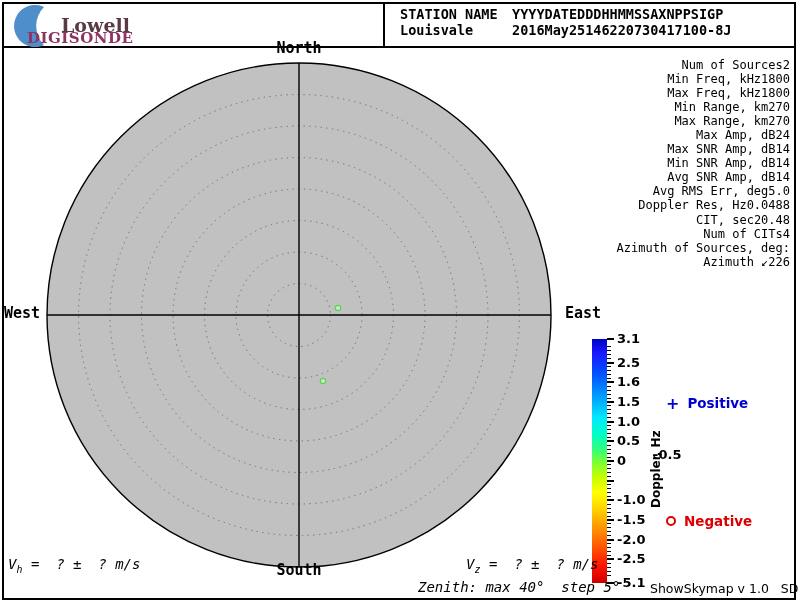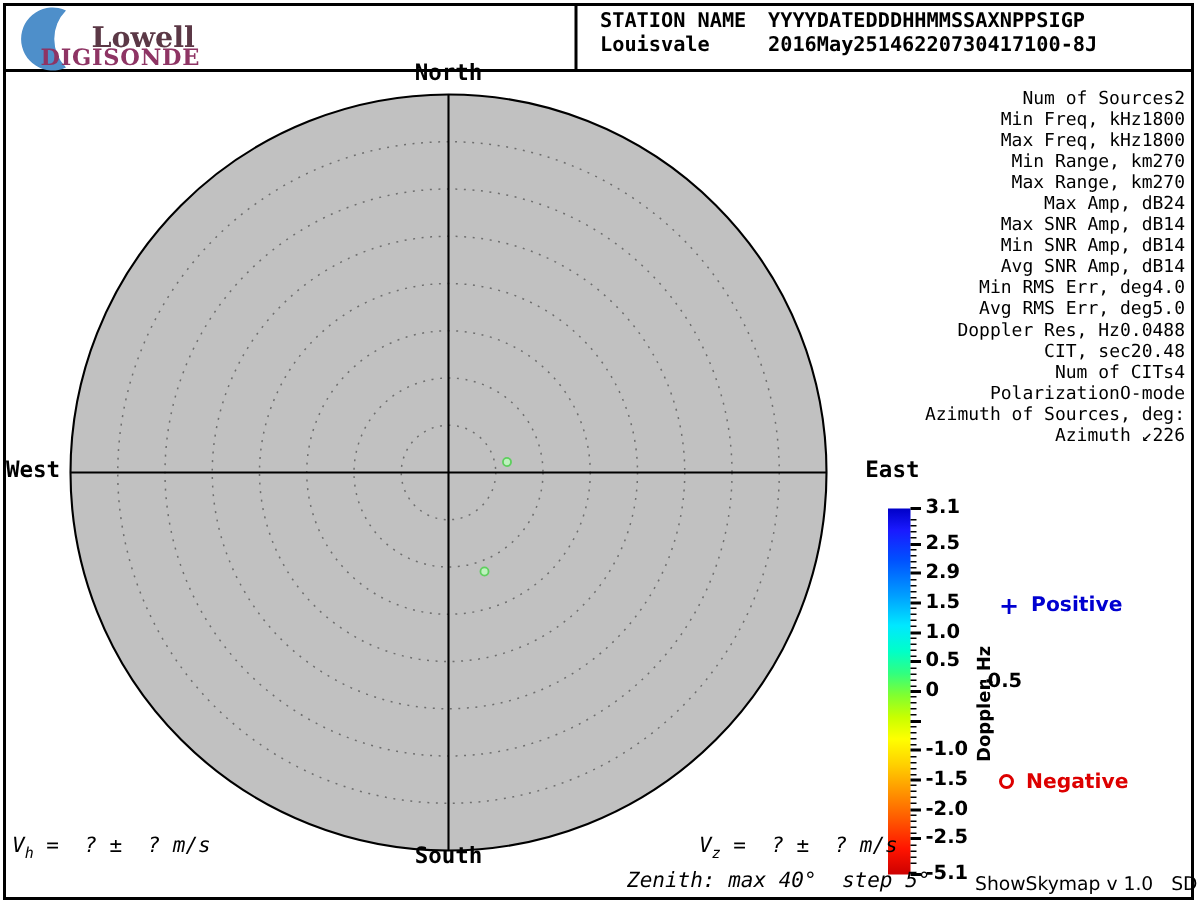--- a/index.html
+++ b/index.html
@@ -24,21 +24,21 @@
   
   #param-rows{left:596px;top:58px;width:194px;}
   .param-row{display:flex;justify-content:flex-end;font-size:12px;
              line-height:14.05px;white-space:pre;}
   .param-row.indent{padding-left:66px;}
   
   .compass{font-weight:bold;font-size:15px;}
   .c-north{left:269px;top:39px;width:60px;text-align:center;}
   .c-south{left:269px;top:561px;width:60px;text-align:center;}
   .c-west{left:0px;top:304px;width:44px;text-align:center;}
-  .c-east{left:553px;top:304px;width:60px;text-align:right;}
+  .c-east{left:553px;top:304px;width:60px;text-align:center;}
   
   .cbar{left:592px;top:339px;width:15px;height:244px;
     background:linear-gradient(180deg,
       #0000c8 0%,#1a1aff 6%,#0050ff 14%,#00a0ff 24%,#00e8ff 32%,#00ffc8 39%,
       #30ff80 45%,#80ff30 51%,#c8ff00 57%,#ffff00 63%,#ffd000 70%,#ff9800 77%,
       #ff5800 85%,#ff1400 93%,#cc0000 100%);}
   .cbar-tick{background:#000;height:2px;width:7px;left:607px;}
   .cbar-minor{background:#000;height:1px;width:4px;left:607px;}
   .cbar-label{left:617px;font-family:"DejaVu Sans",sans-serif;font-weight:bold;
               font-size:13px;line-height:16px;}
@@ -94,26 +94,24 @@
   <div class="abs" id="param-rows">
       <div class="param-row"><span>Num of Sources</span><span>2</span></div>
       <div class="param-row"><span>Min Freq, kHz</span><span>1800</span></div>
       <div class="param-row"><span>Max Freq, kHz</span><span>1800</span></div>
       <div class="param-row"><span>Min Range, km</span><span>270</span></div>
       <div class="param-row"><span>Max Range, km</span><span>270</span></div>
       <div class="param-row"><span>Max Amp, dB</span><span>24</span></div>
       <div class="param-row"><span>Max SNR Amp, dB</span><span>14</span></div>
       <div class="param-row"><span>Min SNR Amp, dB</span><span>14</span></div>
       <div class="param-row"><span>Avg SNR Amp, dB</span><span>14</span></div>
-      <div class="param-row"><span>Min RMS Err, deg</span><span>4.0</span></div>
       <div class="param-row"><span>Avg RMS Err, deg</span><span>5.0</span></div>
       <div class="param-row"><span>Doppler Res, Hz</span><span>0.0488</span></div>
       <div class="param-row"><span>CIT, sec</span><span>20.48</span></div>
       <div class="param-row"><span>Num of CITs</span><span>4</span></div>
-      <div class="param-row"><span>Polarization</span><span>O-mode</span></div>
       <div class="param-row"><span>Azimuth of Sources, deg:</span><span></span></div>
       <div class="param-row indent"><span>Azimuth ↙</span><span>226</span></div>
     </div>
 
   <svg class="abs" id="plot-svg" style="left:0;top:46px;" width="600" height="554">
     <circle cx="299" cy="269" r="252" fill="#c1c1c1" stroke="#000" stroke-width="1.4"></circle>
     <g id="plot-rings">
         <circle cx="299" cy="269" r="31.5" fill="none" stroke="#6e6e6e" stroke-width="1" stroke-dasharray="1.3 4.4"></circle>
         <circle cx="299" cy="269" r="63" fill="none" stroke="#6e6e6e" stroke-width="1" stroke-dasharray="1.3 4.4"></circle>
         <circle cx="299" cy="269" r="94.5" fill="none" stroke="#6e6e6e" stroke-width="1" stroke-dasharray="1.3 4.4"></circle>
@@ -135,21 +133,21 @@
   <div class="abs compass c-west">West</div>
   <div class="abs compass c-east">East</div>
 
   <div class="abs cbar"></div>
   <div id="cbar-ticks">
       <div class="abs cbar-tick" style="top: 338px;"></div>
       <div class="abs cbar-label" style="top: 331px;">3.1</div>
       <div class="abs cbar-tick" style="top: 361.613px;"></div>
       <div class="abs cbar-label" style="top: 354.613px;">2.5</div>
       <div class="abs cbar-tick" style="top: 381.29px;"></div>
-      <div class="abs cbar-label" style="top: 374.29px;">2.9</div>
+      <div class="abs cbar-label" style="top: 374.29px;">1.6</div>
       <div class="abs cbar-tick" style="top: 400.968px;"></div>
       <div class="abs cbar-label" style="top: 393.968px;">1.5</div>
       <div class="abs cbar-tick" style="top: 420.645px;"></div>
       <div class="abs cbar-label" style="top: 413.645px;">1.0</div>
       <div class="abs cbar-tick" style="top: 440.323px;"></div>
       <div class="abs cbar-label" style="top: 433.323px;">0.5</div>
       <div class="abs cbar-tick" style="top: 460px;"></div>
       <div class="abs cbar-label" style="top: 453px;">0</div>
       <div class="abs cbar-tick" style="top: 479.677px;"></div>
       <div class="abs cbar-label" style="top: 447px; margin-left: 36px;">-0.5</div>

